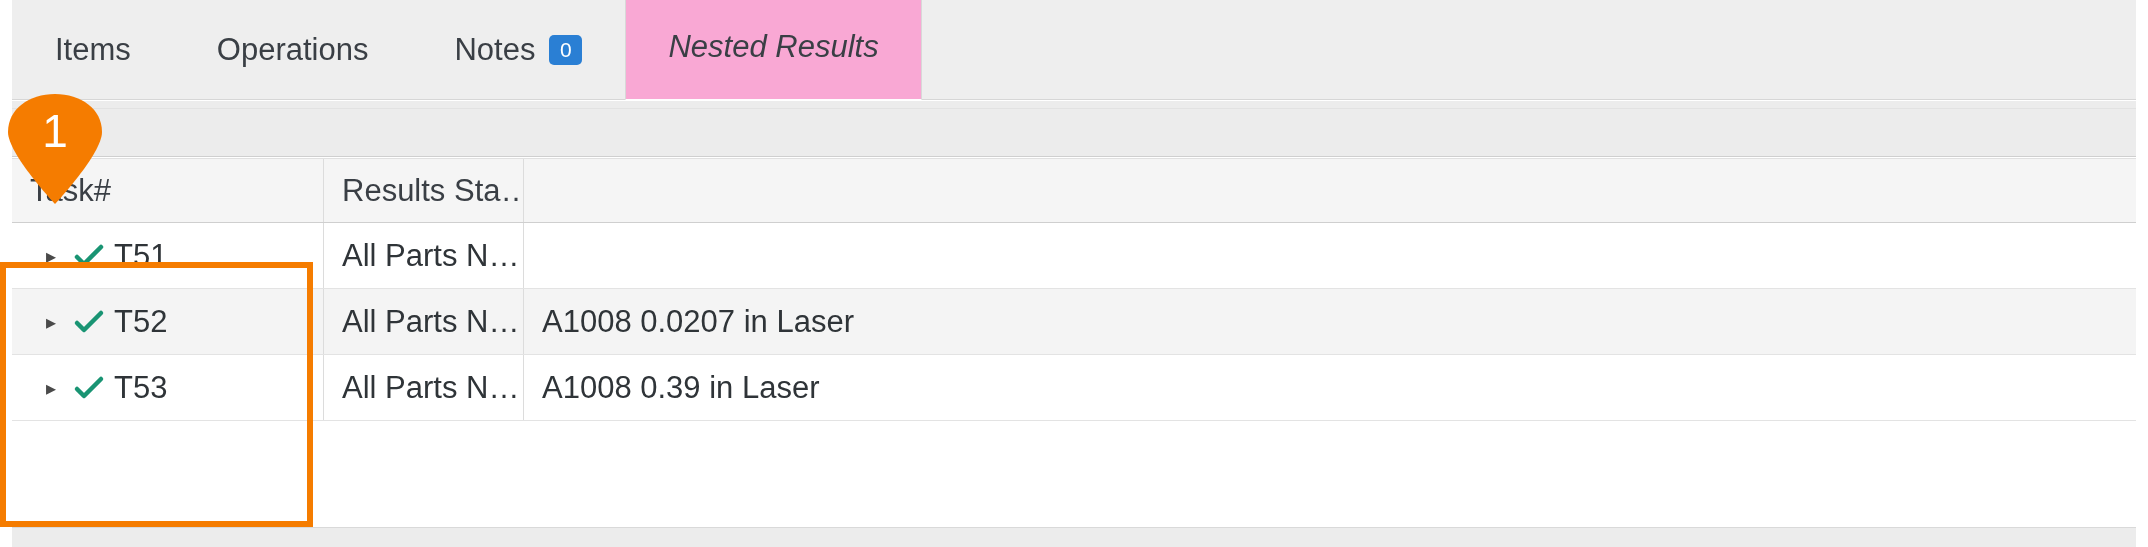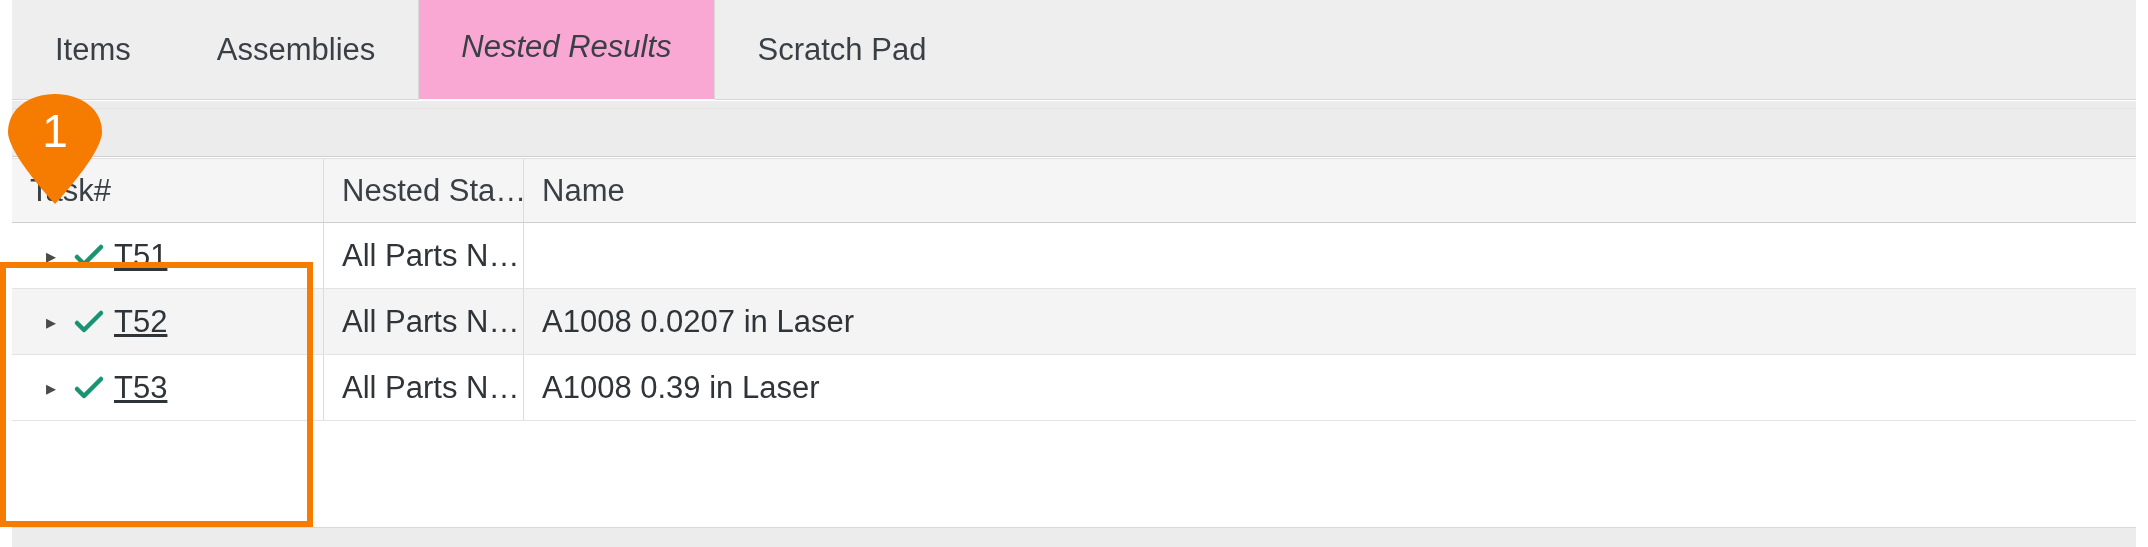--- a/index.html
+++ b/index.html
@@ -184,21 +184,21 @@
   }
   .check {
     width: 34px;
     flex: 0 0 34px;
     display: flex;
     align-items: center;
     justify-content: center;
     margin-right: 8px;
   }
   .check svg { display: block; }
-  .task-text { line-height: 1; text-decoration: underline; }
+  .task-text { line-height: 1; }
 
   
   .grid-footer {
     position: absolute;
     left: 0; right: 0;
     top: 369px;
     height: 40px;
     background: #ececec;
     border-top: 1px solid #d9d9d9;
   }
@@ -244,44 +244,42 @@
 
   <div class="gutter left"></div>
   <div class="gutter right"></div>
 
   <div class="tabbar">
     <div class="tabs" id="tabs-host">
         <div class="tab">
           <span class="tab-label">Items</span>
         </div>
         <div class="tab">
-          <span class="tab-label">Assemblies</span>
+          <span class="tab-label">Operations</span>
+        </div>
+        <div class="tab">
+          <span class="tab-label">Notes</span>
+          <span class="badge">0</span>
         </div>
         <div class="tab active">
           <span class="tab-label">Nested Results</span>
-        </div>
-        <div class="tab">
-          <span class="tab-label">Scratch Pad</span>
         </div>
       </div>
   </div>
 
   <div class="toolstrip"></div>
 
   <div class="grid">
 
     <div class="grid-row gh-row" id="grid-header">
         <div class="gh-cell c-task">
           <span>Task#</span>
         </div>
         <div class="gh-cell c-status">
-          <span>Nested Sta…</span>
-        </div>
-        <div class="gh-cell c-name">
-          <span>Name</span>
+          <span>Results Sta…</span>
         </div>
       </div>
 
     <div id="grid-body">
         <div class="grid-row gd-row">
           <div class="gd-cell c-task">
             <span class="expander">▸</span>
             <span class="check">
               <svg width="32" height="32" viewBox="0 0 32 32" xmlns="http://www.w3.org/2000/svg">
                 <path d="M4 17 L11 24 L28 7" fill="none" stroke="#199473" stroke-width="4.5" stroke-linecap="round" stroke-linejoin="round"></path>

